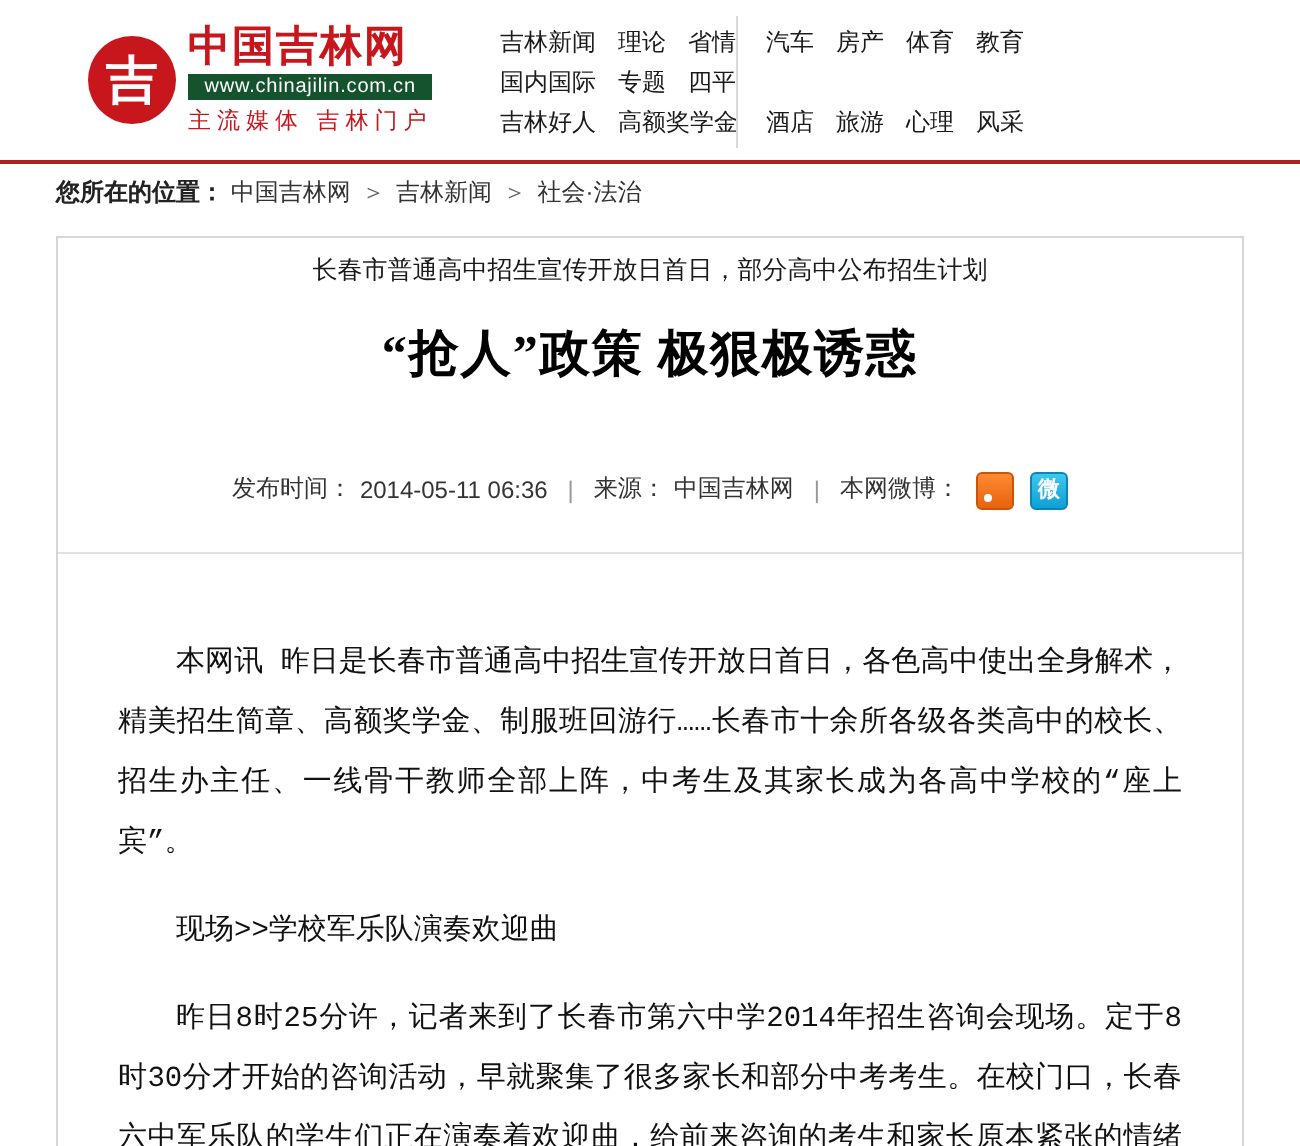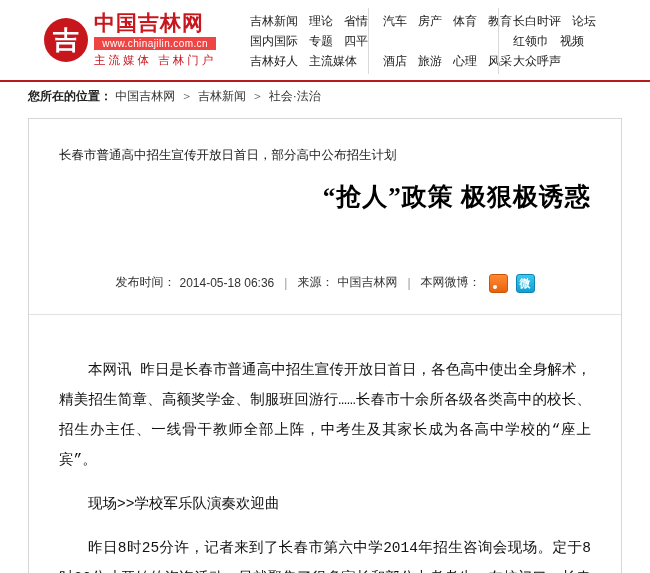--- a/index.html
+++ b/index.html
@@ -57,21 +57,21 @@
     font-size: 21px;
     font-weight: bold;
     color: #c8161d;
     letter-spacing: 1px;
     font-family: "Liberation Serif", serif;
     line-height: 1.1;
   }
   .logo-url {
     font-size: 10px;
     color: #fff;
-    background: #ef4444;
+    background: #14532d;
     text-align: center;
     letter-spacing: 0.4px;
     margin-top: 2px;
     padding: 1px 0;
   }
   .logo-slogan {
     font-size: 11.5px;
     color: #c8161d;
     margin-top: 3px;
     letter-spacing: 3px;
@@ -131,39 +131,40 @@
     top: 118px;
     width: 594px;
     min-height: 455px;
     border: 1px solid #d6d6d6;
     border-bottom: none;
     background: #fff;
     box-sizing: border-box;
     padding: 0 30px;
   }
   .subtitle {
+    text-align: center;
     font-size: 12.5px;
     color: #1a1a1a;
-    margin-top: 28px;
+    margin-top: 8px;
     font-family: "Liberation Sans", sans-serif;
   }
   .headline {
-    text-align: right;
+    text-align: center;
     font-size: 25px;
     font-weight: bold;
     color: #000;
     margin-top: 16px;
     letter-spacing: 1px;
     font-family: "Liberation Serif", serif;
   }
   .meta-row {
     display: flex;
     align-items: center;
     justify-content: center;
-    margin-top: 60px;
+    margin-top: 42px;
     font-size: 12px;
     color: #333;
     gap: 4px;
   }
   .meta-item { white-space: nowrap; }
   .meta-sep { color: #999; margin: 0 6px; }
   .icon-rss, .icon-weibo {
     display: inline-block;
     width: 17px;
     height: 17px;
@@ -236,73 +237,60 @@
         <a href="#">理论</a>
         <a href="#">省情</a>
       </div>
       <div class="nav-row">
         <a href="#">国内国际</a>
         <a href="#">专题</a>
         <a href="#">四平</a>
       </div>
       <div class="nav-row">
         <a href="#">吉林好人</a>
-        <a href="#">主流媒体</a>
+        <a href="#">高额奖学金</a>
       </div>
     </div>
 
     <div class="nav-col c2">
       <div class="nav-row">
         <a href="#">汽车</a>
         <a href="#">房产</a>
         <a href="#">体育</a>
         <a href="#">教育</a>
       </div>
       <div class="nav-row">
         <a href="#">酒店</a>
         <a href="#">旅游</a>
         <a href="#">心理</a>
         <a href="#">风采</a>
       </div>
     </div>
 
-    <div class="nav-col c3">
-      <div class="nav-row">
-        <a href="#">长白时评</a>
-        <a href="#">论坛</a>
-      </div>
-      <div class="nav-row">
-        <a href="#">红领巾</a>
-        <a href="#">视频</a>
-      </div>
-      <div class="nav-row">
-        <a href="#">大众呼声</a>
-      </div>
-    </div>
 
   </div>
 </div>
 
 <div class="breadcrumb-bar">
   <span class="bc-label">您所在的位置：</span>
   <a href="#">中国吉林网</a>
   <span class="sep">＞</span>
   <a href="#">吉林新闻</a>
   <span class="sep">＞</span>
   <a href="#">社会·法治</a>
 </div>
 
 <div class="article-card">
 
   <div class="subtitle">长春市普通高中招生宣传开放日首日，部分高中公布招生计划</div>
   <h1 class="headline">“抢人”政策 极狠极诱惑</h1>
 
   <div class="meta-row">
     <span class="meta-item">发布时间：</span>
-    <span class="meta-item">2014-05-18 06:36</span>
+    <span class="meta-item">2014-05-11 06:36</span>
     <span class="meta-sep">|</span>
     <span class="meta-item">来源：</span>
     <span class="meta-item">中国吉林网</span>
     <span class="meta-sep">|</span>
     <span class="meta-item">本网微博：</span>
     <span class="icon-rss"></span>
     <span class="icon-weibo">微</span>
   </div>
 
   <div class="divider"></div>

